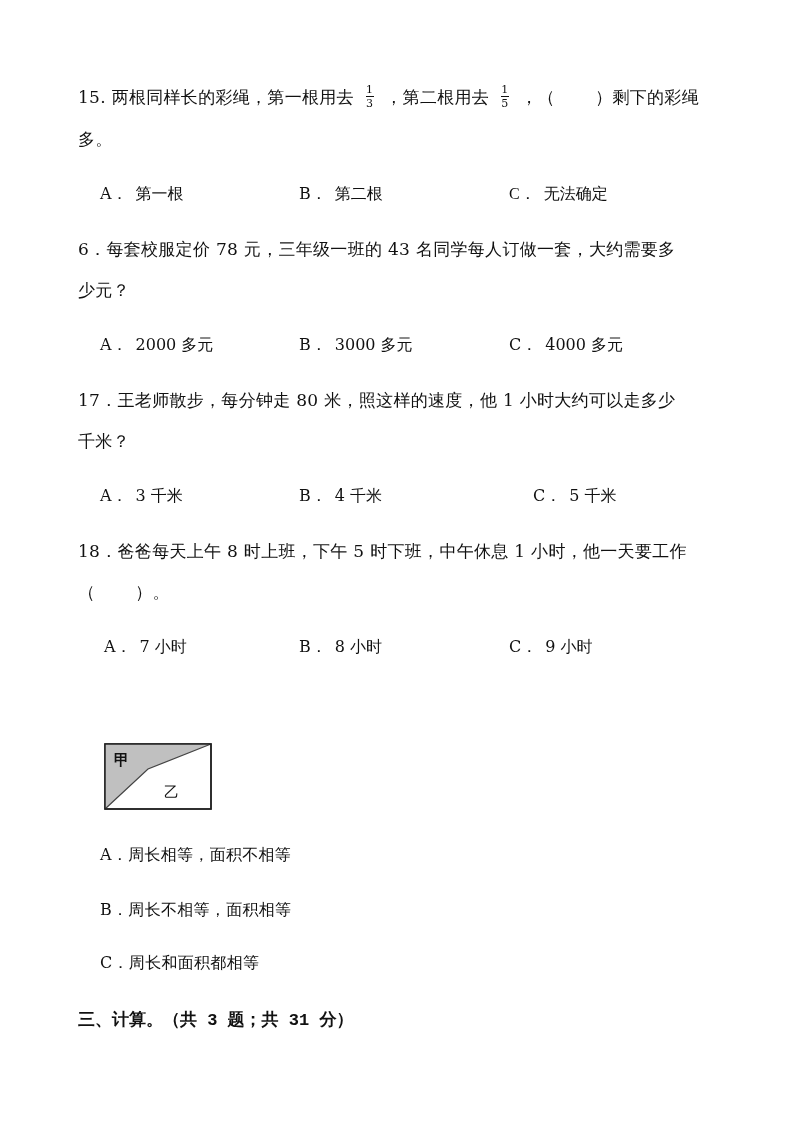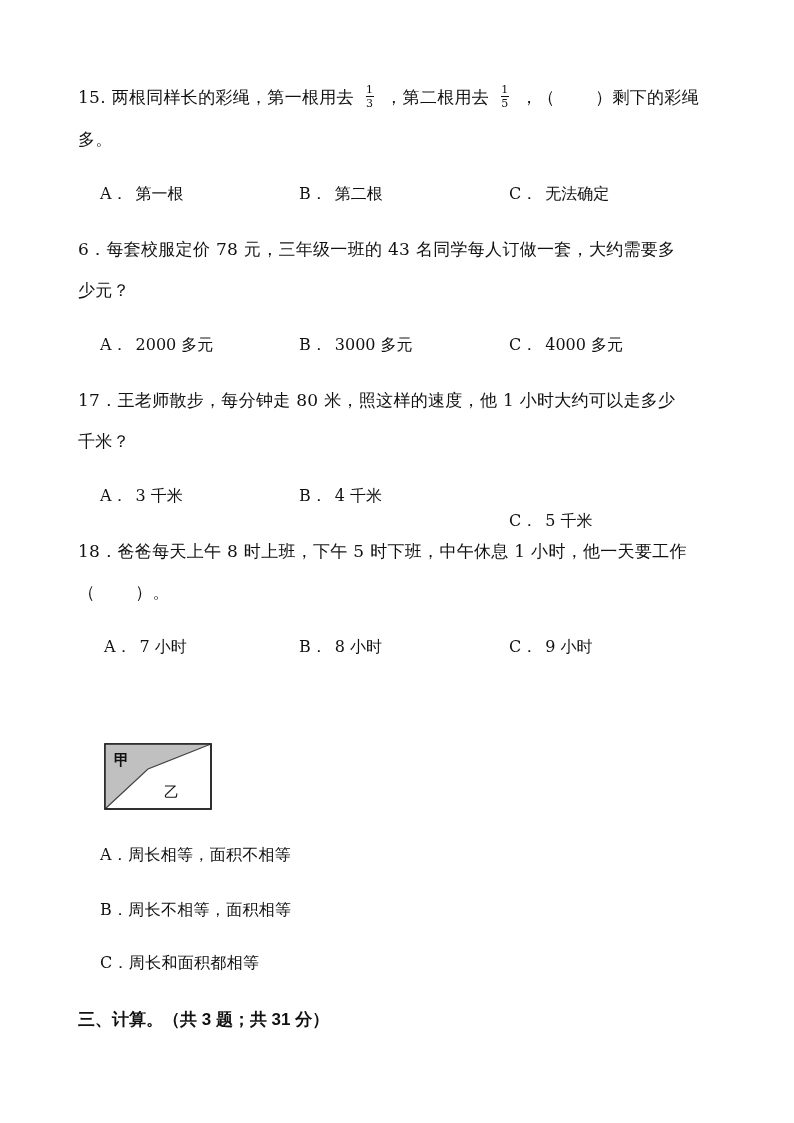--- a/index.html
+++ b/index.html
@@ -18,21 +18,21 @@
   .opt .lbl { margin-right: 8px; }
   .frac {
     display: inline-block; vertical-align: middle; text-align: center;
     font-size: 11px; line-height: 11px; margin: 0 6px; position: relative; top: -2px;
   }
   .frac .num, .frac .den { display: block; }
   .frac .bar { display: block; height: 0; border-top: 1px solid #111; margin: 1px 0; width: 8px; }
   .figure { position: absolute; left: 104px; top: 743px; width: 108px; height: 67px; }
   .section {
     position: absolute; left: 78px; top: 1008px; font-size: 17px; font-weight: bold;
-    font-family: Liberation Sans, sans-serif; white-space: nowrap;
+    font-family: Liberation Mono, monospace; white-space: nowrap;
   }
   .blank { display: inline-block; width: 40px; }
 </style>
 </head>
 <body>
 
 <div class="page">
 
   <div class="line" style="top:86px;">
     <span>15.</span>
@@ -48,21 +48,21 @@
       <span class="bar"></span>
       <span class="den">5</span>
     </span>
     <span>，（</span><span class="blank"></span><span>）剩下的彩绳</span>
   </div>
   <div class="line" style="top:128px;">多。</div>
 
   <div class="opt-row" style="top:183px;">
     <span class="opt" style="left:100px;"><span class="lbl">A．</span><span>第一根</span></span>
     <span class="opt" style="left:299px;"><span class="lbl">B．</span><span>第二根</span></span>
-    <span class="opt" style="left:509px;"><span class="lbl">C．</span><span>无法确定</span></span>
+    <span class="opt" style="left:509px;font-family:Liberation Serif, serif;"><span class="lbl">C．</span><span>无法确定</span></span>
   </div>
 
   <div class="line" style="top:238px;">
     <span>6．</span><span>每套校服定价 78 元，三年级一班的 43 名同学每人订做一套，大约需要多</span>
   </div>
   <div class="line" style="top:279px;">少元？</div>
 
   <div class="opt-row" style="top:334px;">
     <span class="opt" style="left:100px;"><span class="lbl">A．</span><span>2000 多元</span></span>
     <span class="opt" style="left:299px;"><span class="lbl">B．</span><span>3000 多元</span></span>
@@ -70,21 +70,21 @@
   </div>
 
   <div class="line" style="top:389px;">
     <span>17．</span><span>王老师散步，每分钟走 80 米，照这样的速度，他 1 小时大约可以走多少</span>
   </div>
   <div class="line" style="top:430px;">千米？</div>
 
   <div class="opt-row" style="top:485px;">
     <span class="opt" style="left:100px;"><span class="lbl">A．</span><span>3 千米</span></span>
     <span class="opt" style="left:299px;"><span class="lbl">B．</span><span>4 千米</span></span>
-    <span class="opt" style="left:509px;margin-top:25px;"><span class="lbl">C．</span><span>5 千米</span></span>
+    <span class="opt" style="left:533px;"><span class="lbl">C．</span><span>5 千米</span></span>
   </div>
 
   <div class="line" style="top:540px;">
     <span>18．</span><span>爸爸每天上午 8 时上班，下午 5 时下班，中午休息 1 小时，他一天要工作</span>
   </div>
   <div class="line" style="top:581px;">
     <span>（</span><span class="blank"></span><span>）。</span>
   </div>
 
   <div class="opt-row" style="top:636px;">

